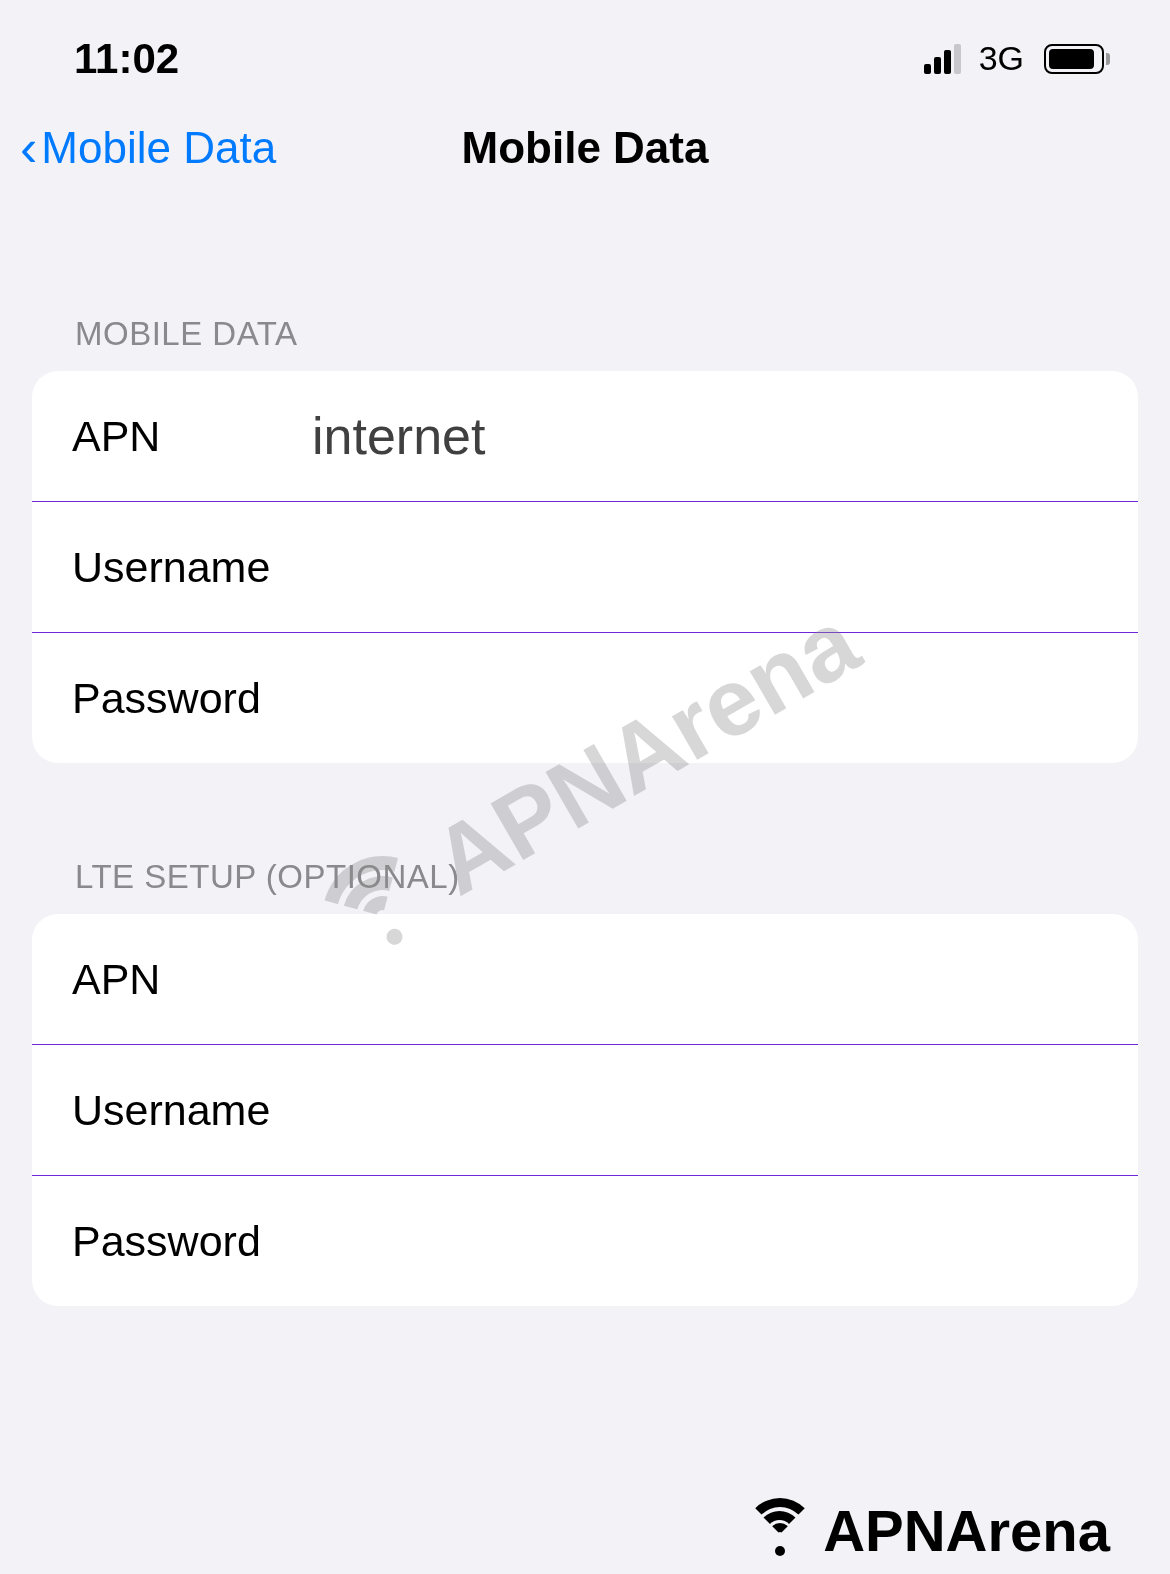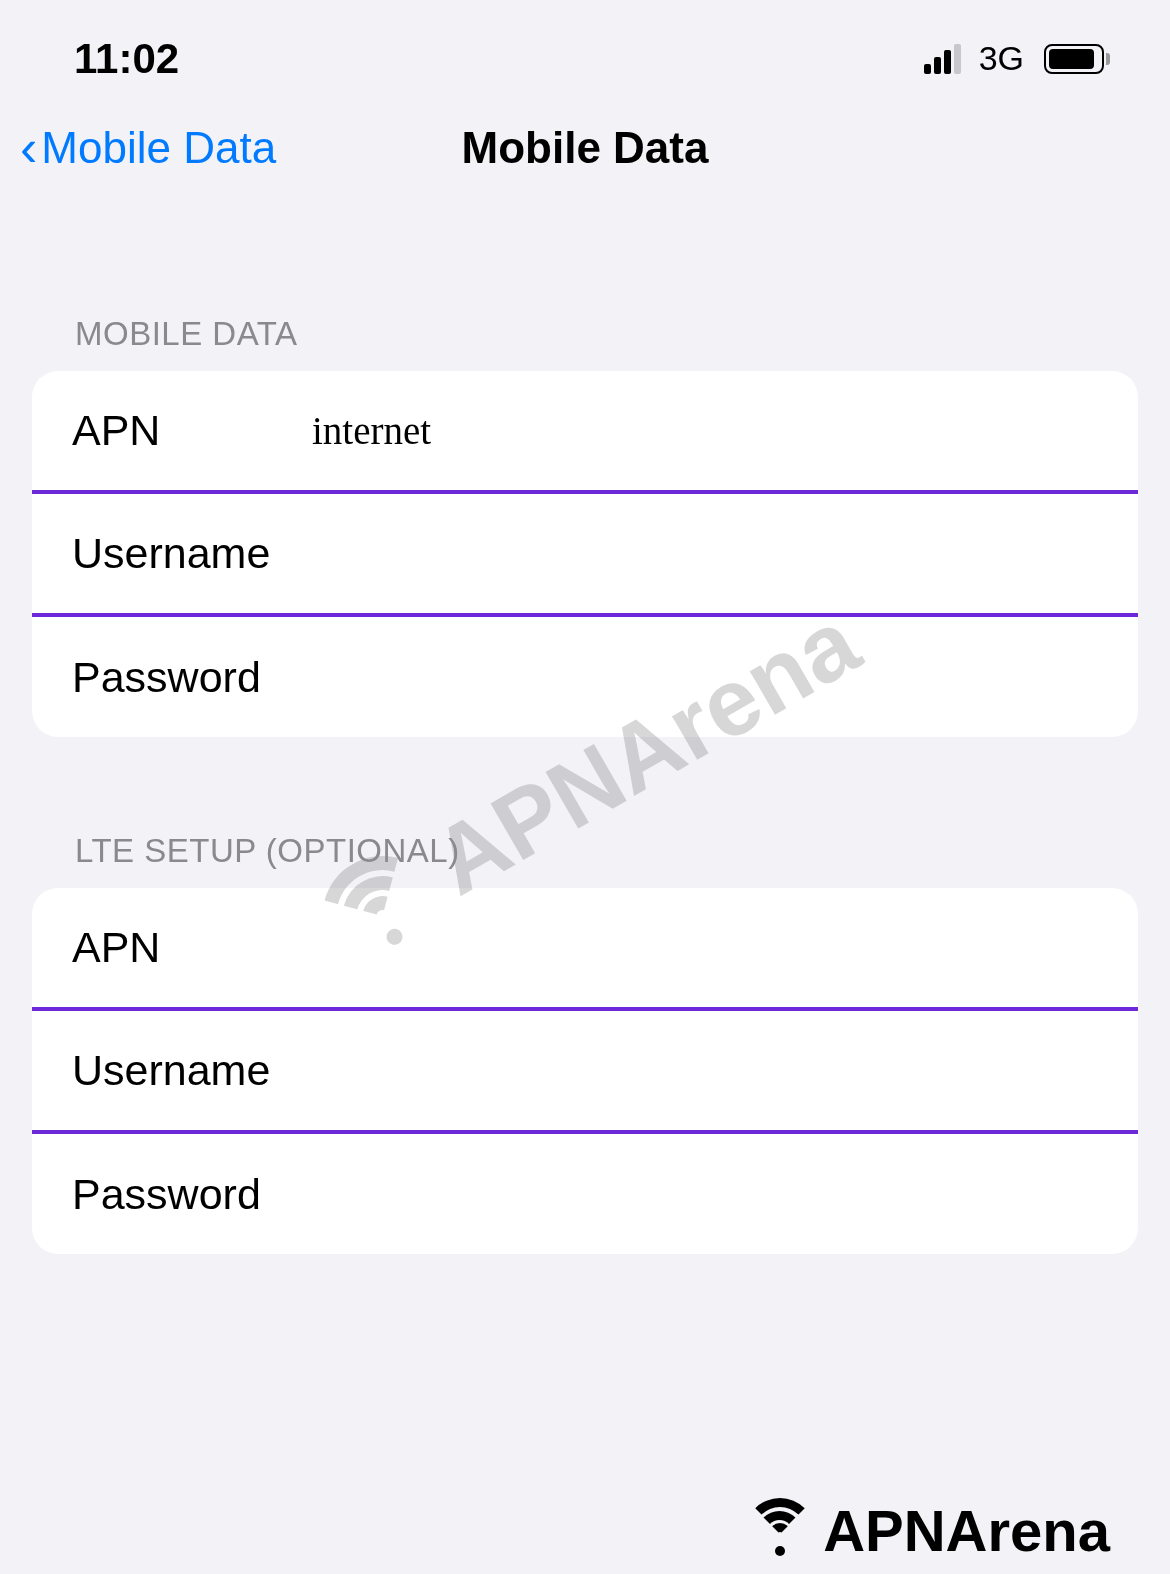--- a/index.html
+++ b/index.html
@@ -122,41 +122,40 @@
       background: #fff;
       margin: 0 32px;
       border-radius: 26px;
       overflow: hidden;
     }
     .settings-row {
       display: flex;
       align-items: center;
       padding: 35px 40px;
       min-height: 120px;
-      border-bottom: 4px solid #6d28d9;
+      border-bottom: 1px solid #6d28d9;
     }
     .settings-row:last-child {
       border-bottom: none;
     }
     .row-label {
       font-size: 43px;
       font-weight: 400;
       color: #000;
       width: 240px;
       flex-shrink: 0;
     }
     .row-input {
-      font-size: 39px;
-      font-weight: 400;
-      color: #000000;
+      font-size: 52px;
+      font-weight: 400;
+      color: #404040;
       border: none;
       outline: none;
       background: transparent;
       flex: 1;
-      font-family: Liberation Serif, serif;
     }
     .row-input::placeholder {
       color: #c7c7cc;
     }
     .section-spacer {
       height: 75px;
     }
     .watermark-center {
       position: absolute;
       top: 50%;

